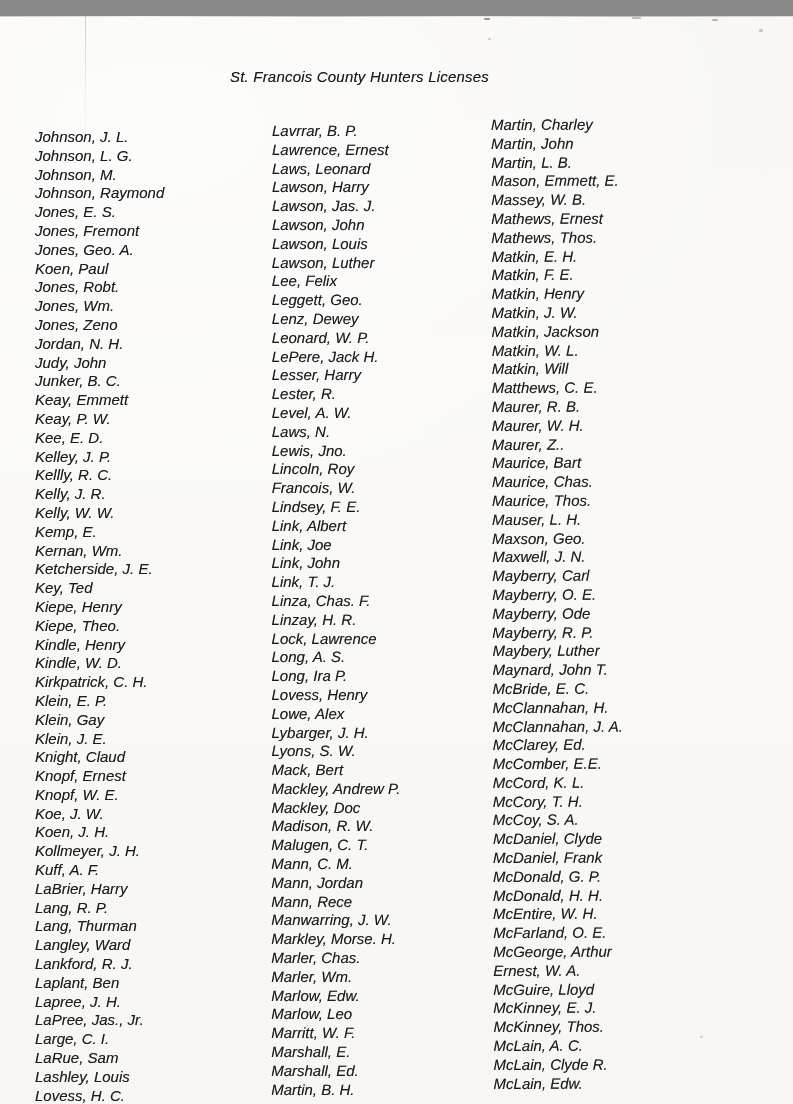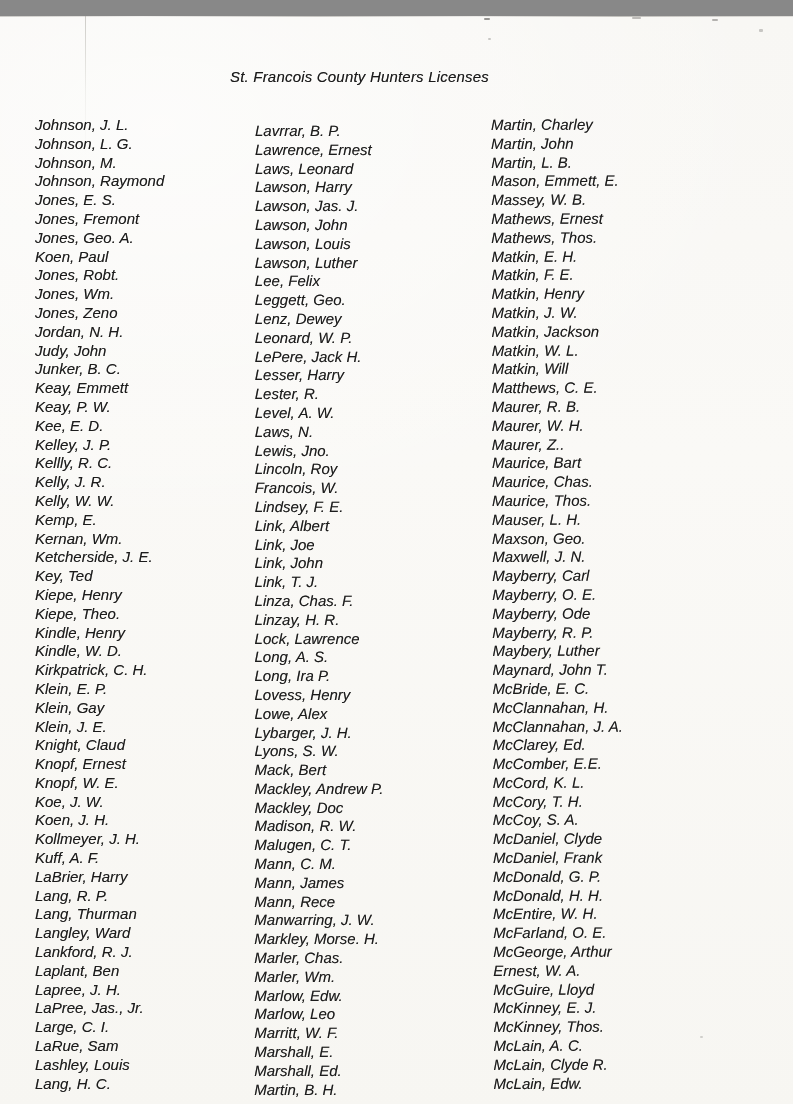--- a/index.html
+++ b/index.html
@@ -32,22 +32,22 @@
   }
   .col {
     position: absolute;
     font-size: 15px;
     line-height: 18.8px;
     white-space: nowrap;
     color: #1c1c1c;
     text-shadow: 0 0 0.5px rgba(30,30,30,0.5);
     transform-origin: top left;
   }
-  .col1 { left: 35px;  top: 100px; }
-  .col2 { left: 255px; top: 106px; transform: rotate(0.05deg); }
+  .col1 { left: 35px;  top: 112px; }
+  .col2 { left: 272px; top: 106px; transform: rotate(0.05deg); }
   .col3 { left: 491px; top: 100px; transform: rotate(-0.15deg); }
   .name-line { height: 18.8px; }
 
   
   .top-edge-line {
     position: absolute;
     left: 0; top: 0;
     width: 100%; height: 1px;
     background: linear-gradient(90deg,
       rgba(150,148,142,0.45) 0%, rgba(150,148,142,0.1) 18%,
@@ -145,21 +145,21 @@
       <div class="name-line">Lang, R. P.</div>
       <div class="name-line">Lang, Thurman</div>
       <div class="name-line">Langley, Ward</div>
       <div class="name-line">Lankford, R. J.</div>
       <div class="name-line">Laplant, Ben</div>
       <div class="name-line">Lapree, J. H.</div>
       <div class="name-line">LaPree, Jas., Jr.</div>
       <div class="name-line">Large, C. I.</div>
       <div class="name-line">LaRue, Sam</div>
       <div class="name-line">Lashley, Louis</div>
-      <div class="name-line">Lang, H. C.</div>
+      <div class="name-line">Lovess, H. C.</div>
     </div>
   <div class="col col2">
       <div class="name-line">Lavrrar, B. P.</div>
       <div class="name-line">Lawrence, Ernest</div>
       <div class="name-line">Laws, Leonard</div>
       <div class="name-line">Lawson, Harry</div>
       <div class="name-line">Lawson, Jas. J.</div>
       <div class="name-line">Lawson, John</div>
       <div class="name-line">Lawson, Louis</div>
       <div class="name-line">Lawson, Luther</div>
@@ -188,21 +188,21 @@
       <div class="name-line">Lovess, Henry</div>
       <div class="name-line">Lowe, Alex</div>
       <div class="name-line">Lybarger, J. H.</div>
       <div class="name-line">Lyons, S. W.</div>
       <div class="name-line">Mack, Bert</div>
       <div class="name-line">Mackley, Andrew P.</div>
       <div class="name-line">Mackley, Doc</div>
       <div class="name-line">Madison, R. W.</div>
       <div class="name-line">Malugen, C. T.</div>
       <div class="name-line">Mann, C. M.</div>
-      <div class="name-line">Mann, James</div>
+      <div class="name-line">Mann, Jordan</div>
       <div class="name-line">Mann, Rece</div>
       <div class="name-line">Manwarring, J. W.</div>
       <div class="name-line">Markley, Morse. H.</div>
       <div class="name-line">Marler, Chas.</div>
       <div class="name-line">Marler, Wm.</div>
       <div class="name-line">Marlow, Edw.</div>
       <div class="name-line">Marlow, Leo</div>
       <div class="name-line">Marritt, W. F.</div>
       <div class="name-line">Marshall, E.</div>
       <div class="name-line">Marshall, Ed.</div>

